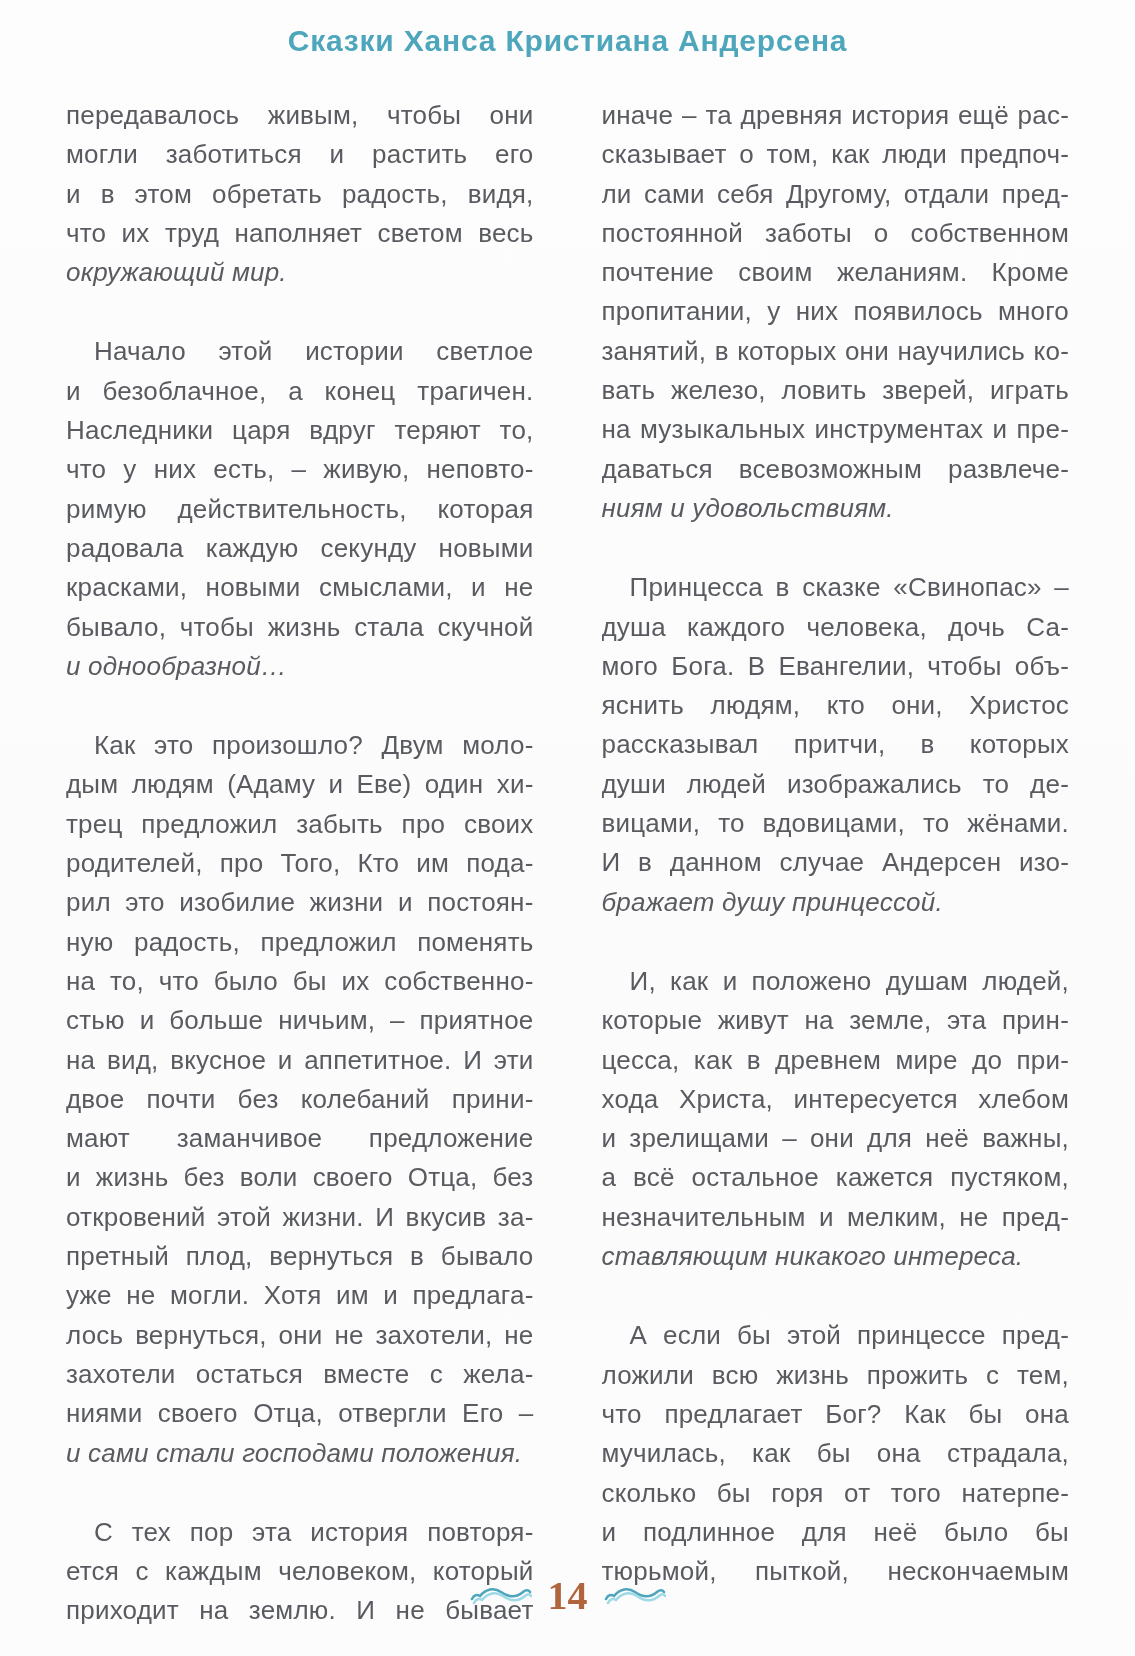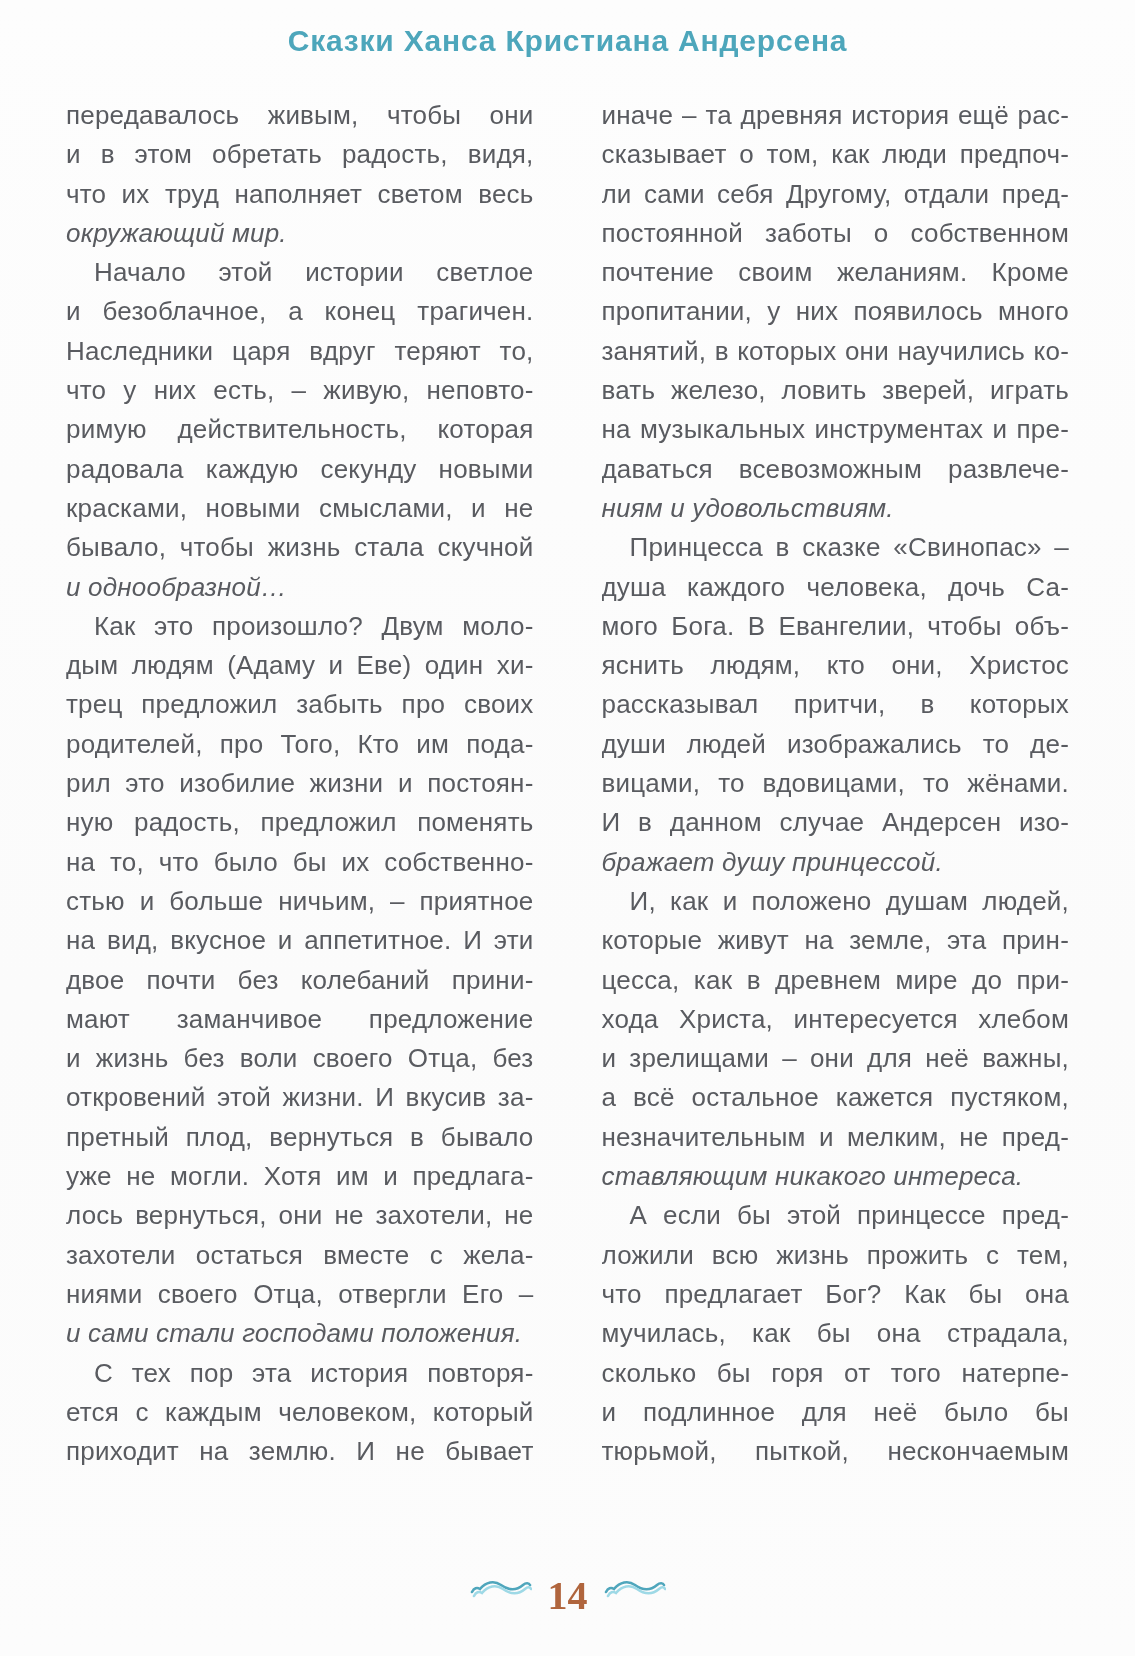--- a/index.html
+++ b/index.html
@@ -48,29 +48,30 @@
     text-align-last: justify;
     text-justify: inter-word;
     white-space: nowrap;
   }
   .line.end {
     text-align-last: left;
     font-style: italic;
   }
   .line.indent {
     text-indent: 28px;
+    margin-top: 40px;
   }
   .footer {
     position: absolute;
     top: 1576px;
     left: 0;
     width: 100%;
     display: flex;
     justify-content: center;
-    align-items: flex-start;
+    align-items: center;
     gap: 16px;
   }
   .page-number {
     font-family: "Liberation Serif", serif;
     font-weight: 700;
     font-size: 40px;
     color: #b0653d;
     line-height: 1;
   }
   .wave {
@@ -82,20 +83,21 @@
 </head>
 <body>
 
 <div class="page">
 
   <div class="header">Сказки Ханса Кристиана Андерсена</div>
 
   <div class="columns">
     <div class="col">
         <div class="line">передавалось живым, чтобы они</div>
+        <div class="line">могли заботиться и растить его</div>
         <div class="line">и в этом обретать радость, видя,</div>
         <div class="line">что их труд наполняет светом весь</div>
         <div class="line end">окружающий мир.</div>
         <div class="line indent">Начало этой истории светлое</div>
         <div class="line">и безоблачное, а конец трагичен.</div>
         <div class="line">Наследники царя вдруг теряют то,</div>
         <div class="line">что у них есть, – живую, неповто-</div>
         <div class="line">римую действительность, которая</div>
         <div class="line">радовала каждую секунду новыми</div>
         <div class="line">красками, новыми смыслами, и не</div>

